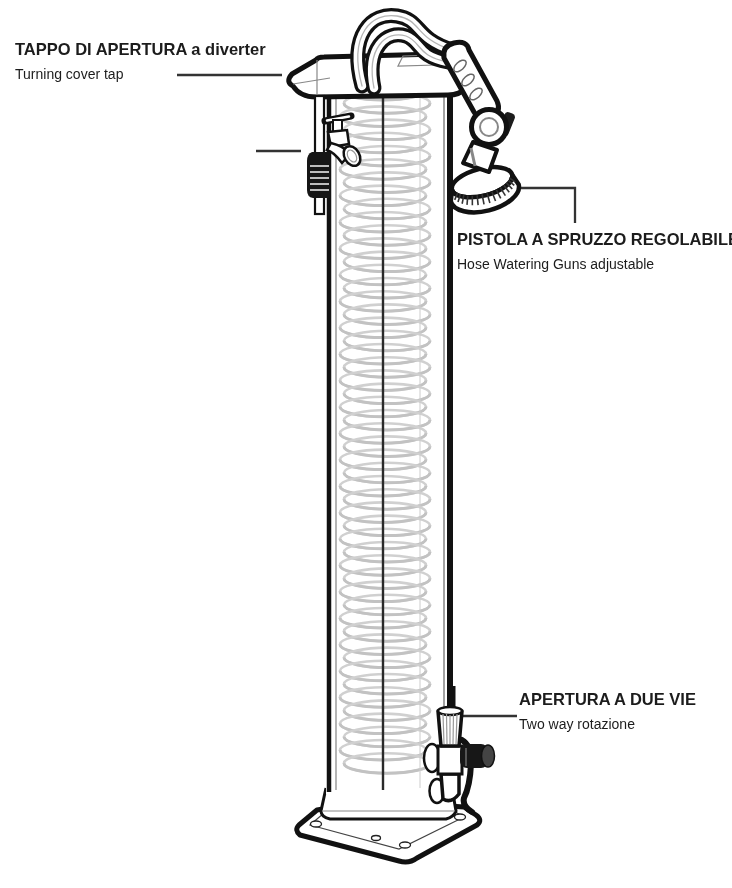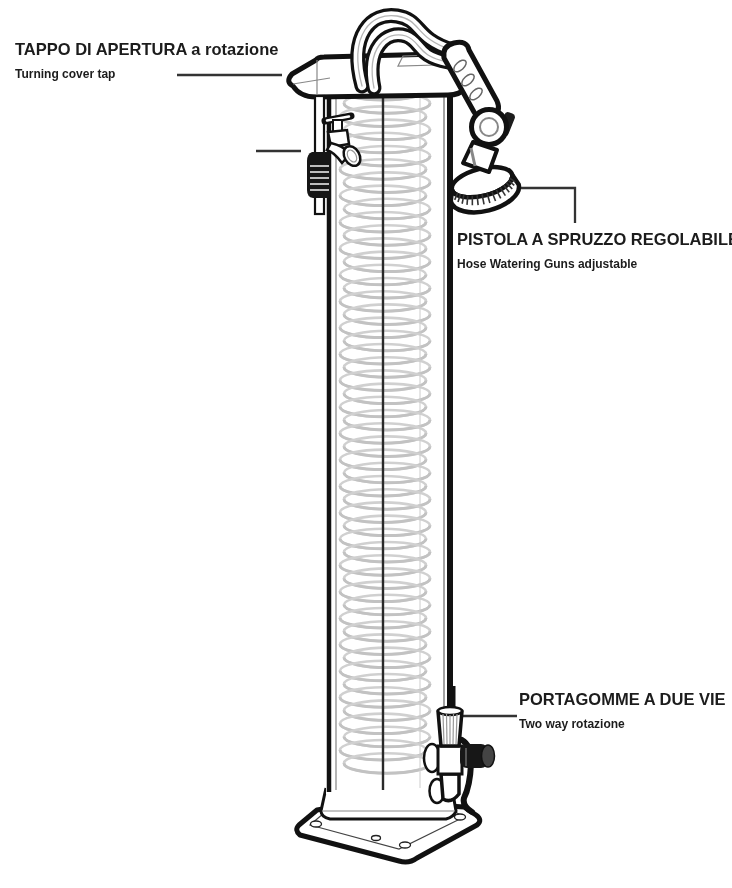--- a/index.html
+++ b/index.html
@@ -11,21 +11,21 @@
     overflow:hidden;
   }
   .stage svg{position:absolute;left:0;top:0;}
   .label{
     position:absolute;
     color:#1c1c1c;
     white-space:nowrap;
     line-height:25px;
   }
   .label .it{font-weight:700;font-size:16.5px;}
-  .label .en{font-weight:700;font-size:12px;}
+  .label .en{font-weight:400;font-size:14px;}
   .l1{left:15px;top:37px;}
   .l2{left:31px;top:139px;}
   .l3{left:457px;top:227px;}
   .l4{left:519px;top:687px;}
 </style>
 </head>
 <body>
 
 <div class="stage">
 
@@ -250,28 +250,28 @@
       <ellipse cx="450" cy="711" rx="12" ry="4" fill="#ffffff" stroke="#111111" stroke-width="2.5"></ellipse>
       <line x1="443" y1="714" x2="444" y2="744" stroke="#999999" stroke-width="1.2"></line>
       <line x1="446.5" y1="714" x2="447" y2="744" stroke="#999999" stroke-width="1.2"></line>
       <line x1="450" y1="715" x2="450" y2="744" stroke="#999999" stroke-width="1.2"></line>
       <line x1="453.5" y1="714" x2="453" y2="744" stroke="#999999" stroke-width="1.2"></line>
       <line x1="457" y1="714" x2="456" y2="744" stroke="#999999" stroke-width="1.2"></line>
     </g>
   </svg>
 
   <div class="label l1">
-    <div class="it">TAPPO DI APERTURA a rotazione</div>
+    <div class="it">TAPPO DI APERTURA a diverter</div>
     <div class="en">Turning cover tap</div>
   </div>
 
 
   <div class="label l3">
     <div class="it">PISTOLA A SPRUZZO REGOLABILE</div>
     <div class="en">Hose Watering Guns adjustable</div>
   </div>
 
   <div class="label l4">
-    <div class="it">PORTAGOMME A DUE VIE</div>
+    <div class="it">APERTURA A DUE VIE</div>
     <div class="en">Two way rotazione</div>
   </div>
 
 </div>
 
 </body></html>

